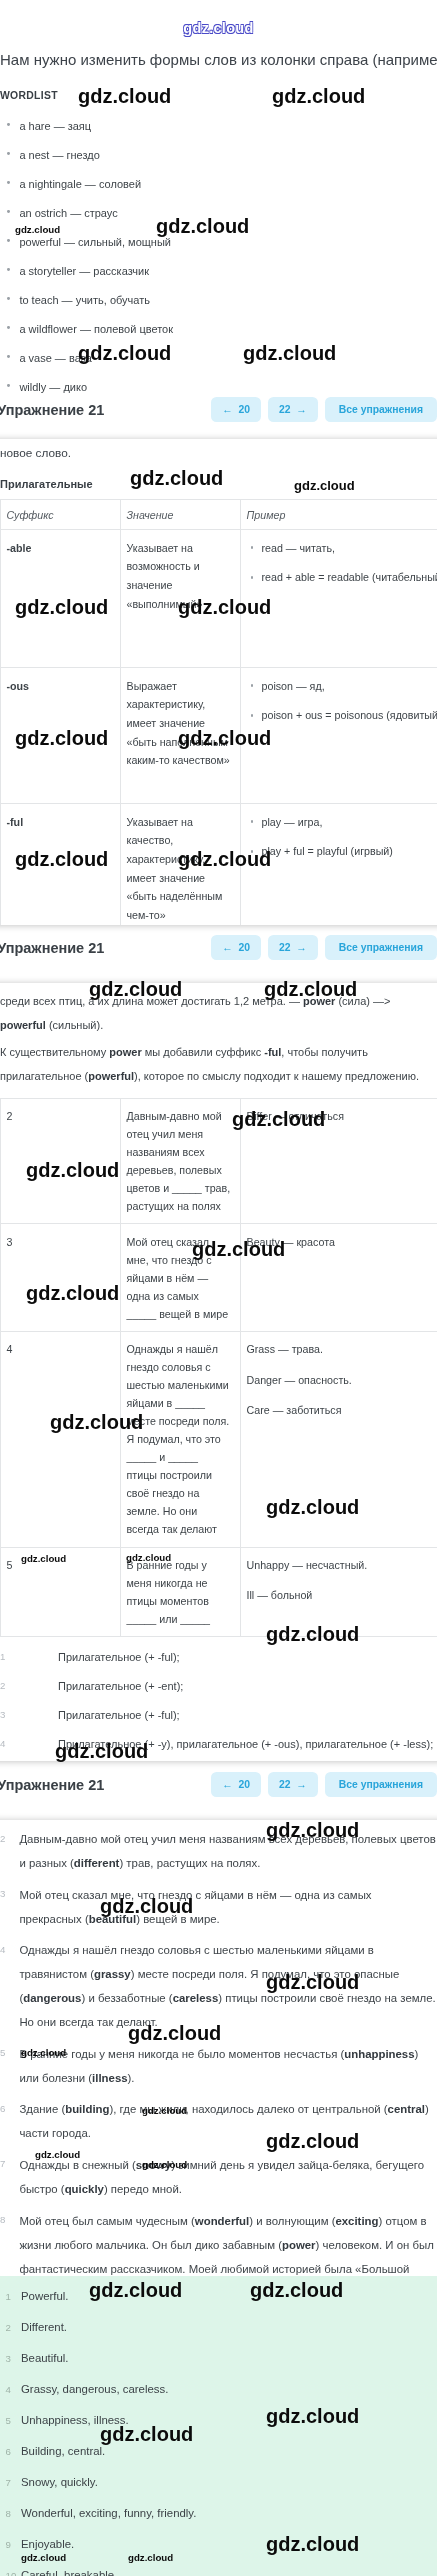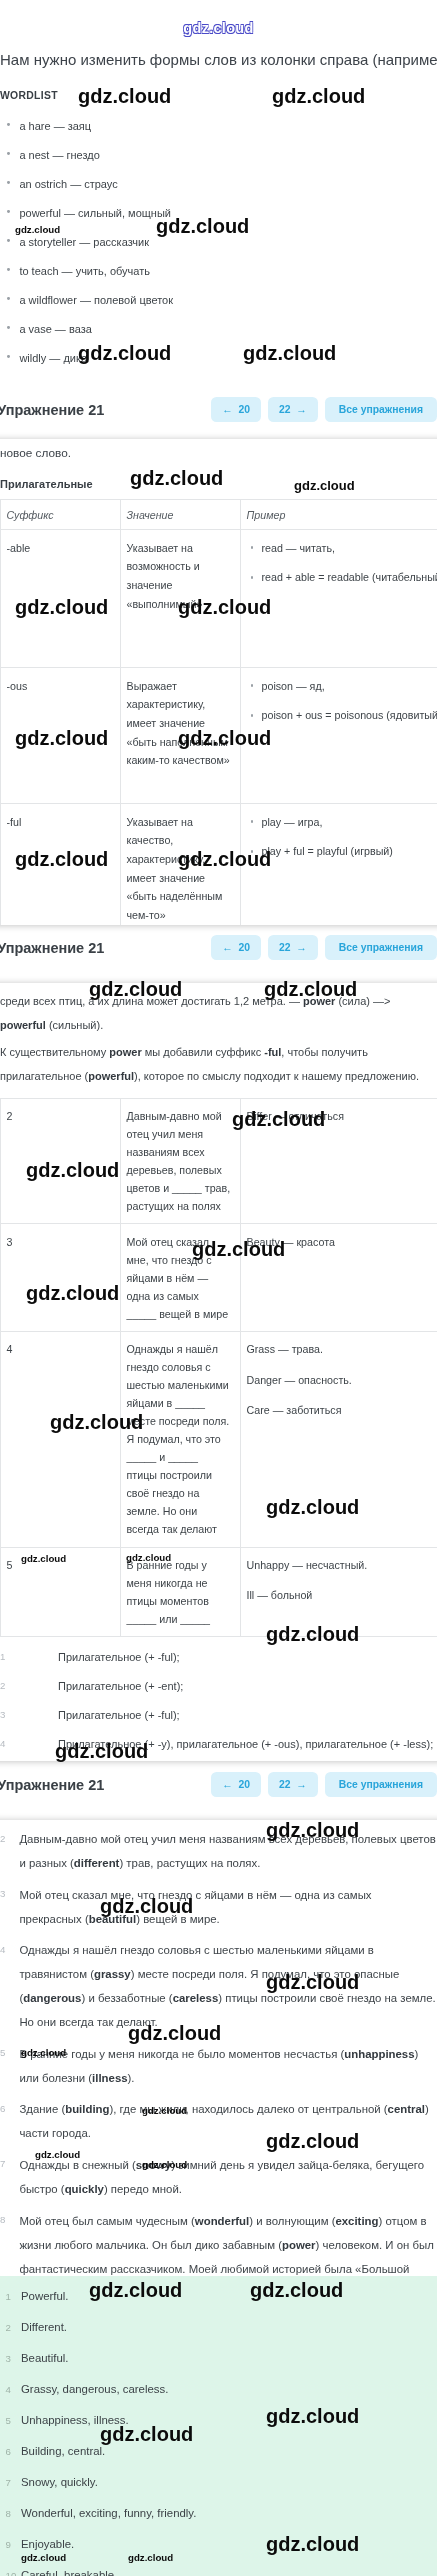--- a/index.html
+++ b/index.html
@@ -48,21 +48,21 @@
 
   .lead { font-size:11.8px; line-height:15px; color:#3d434a; }
   .tbl-heading { margin-top:16.6px; font-size:11px; font-weight:700; color:#383e44; }
 
   
   table { border-collapse:collapse; width:calc(100% + 21px); margin-top:9.7px; table-layout:fixed; }
   col.c1 { width:120px; } col.c2 { width:120px; }
   th, td { border:0.7px solid #e3e5e7; vertical-align:top; text-align:left; padding:8.3px 9.7px 8.3px 5.5px; }
   th { font-style:italic; font-weight:400; font-size:10.7px; color:#565c62; height:30px; }
   td { font-size:10.7px; line-height:18.7px; color:#3e4449; }
-  td.suffix { color:#3e4449; }
+  td.suffix { color:#3e4449;font-weight:bold; }
   .ex-bullets { list-style:none; }
   .ex-bullets li { position:relative; padding-left:15px; margin-bottom:11px; line-height:18.7px; }
   .ex-bullets li .dot { position:absolute; left:4.2px; top:7.6px; width:2.8px; height:2.8px; border-radius:50%; background:#9aa0a6; }
   tr.r-able td { height:138px; } tr.r-ous td { height:136px; } tr.r-ful td { height:118px; }
 
   .para { font-size:11px; line-height:23.5px; color:#3e4449; }
   .para + .para { margin-top:4.2px; }
   b { font-weight:700; color:#33393f; }
 
   table.sent td { line-height:18px; }
@@ -93,20 +93,21 @@
   <div class="logo">gdz.cloud</div>
 
   <div class="abs" id="sec-intro">
     <div class="intro-line">Нам нужно изменить формы слов из колонки справа (например, превратить в</div>
     <div class="wordlist-title">WORDLIST</div>
     <ul class="wordlist" id="wordlist">
   <li><span class="dot"></span><span class="w">a hare — заяц</span></li>
 
   <li><span class="dot"></span><span class="w">a nest — гнездо</span></li>
 
+  <li><span class="dot"></span><span class="w">a nightingale — соловей</span></li>
 
   <li><span class="dot"></span><span class="w">an ostrich — страус</span></li>
 
   <li><span class="dot"></span><span class="w">powerful — сильный, мощный</span></li>
 
   <li><span class="dot"></span><span class="w">a storyteller — рассказчик</span></li>
 
   <li><span class="dot"></span><span class="w">to teach — учить, обучать</span></li>
 
   <li><span class="dot"></span><span class="w">a wildflower — полевой цветок</span></li>

